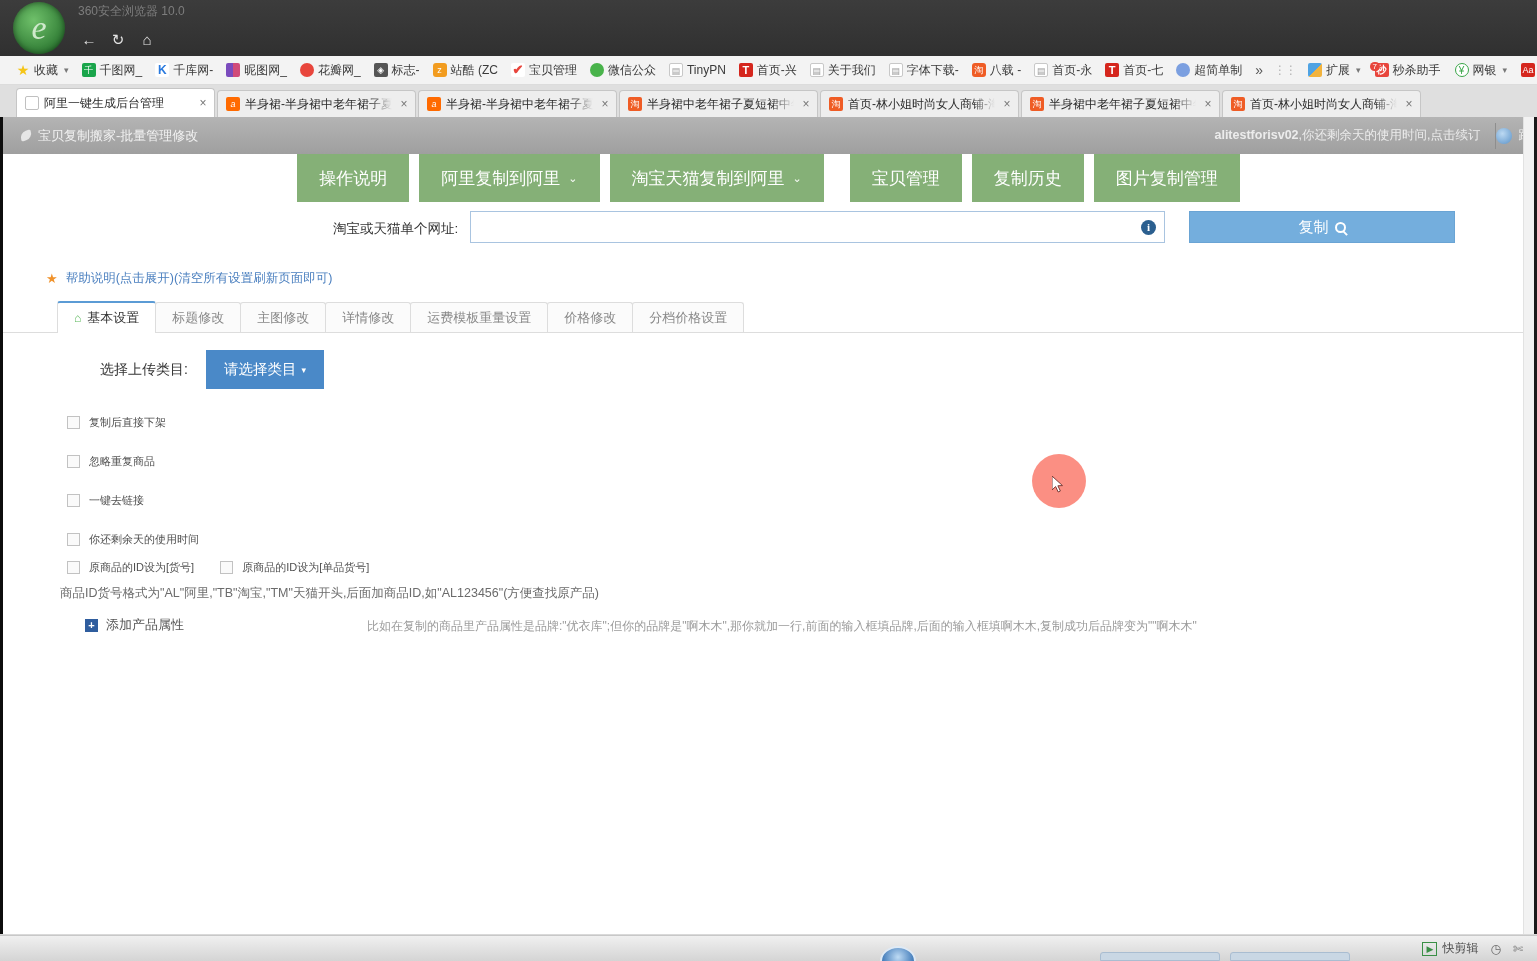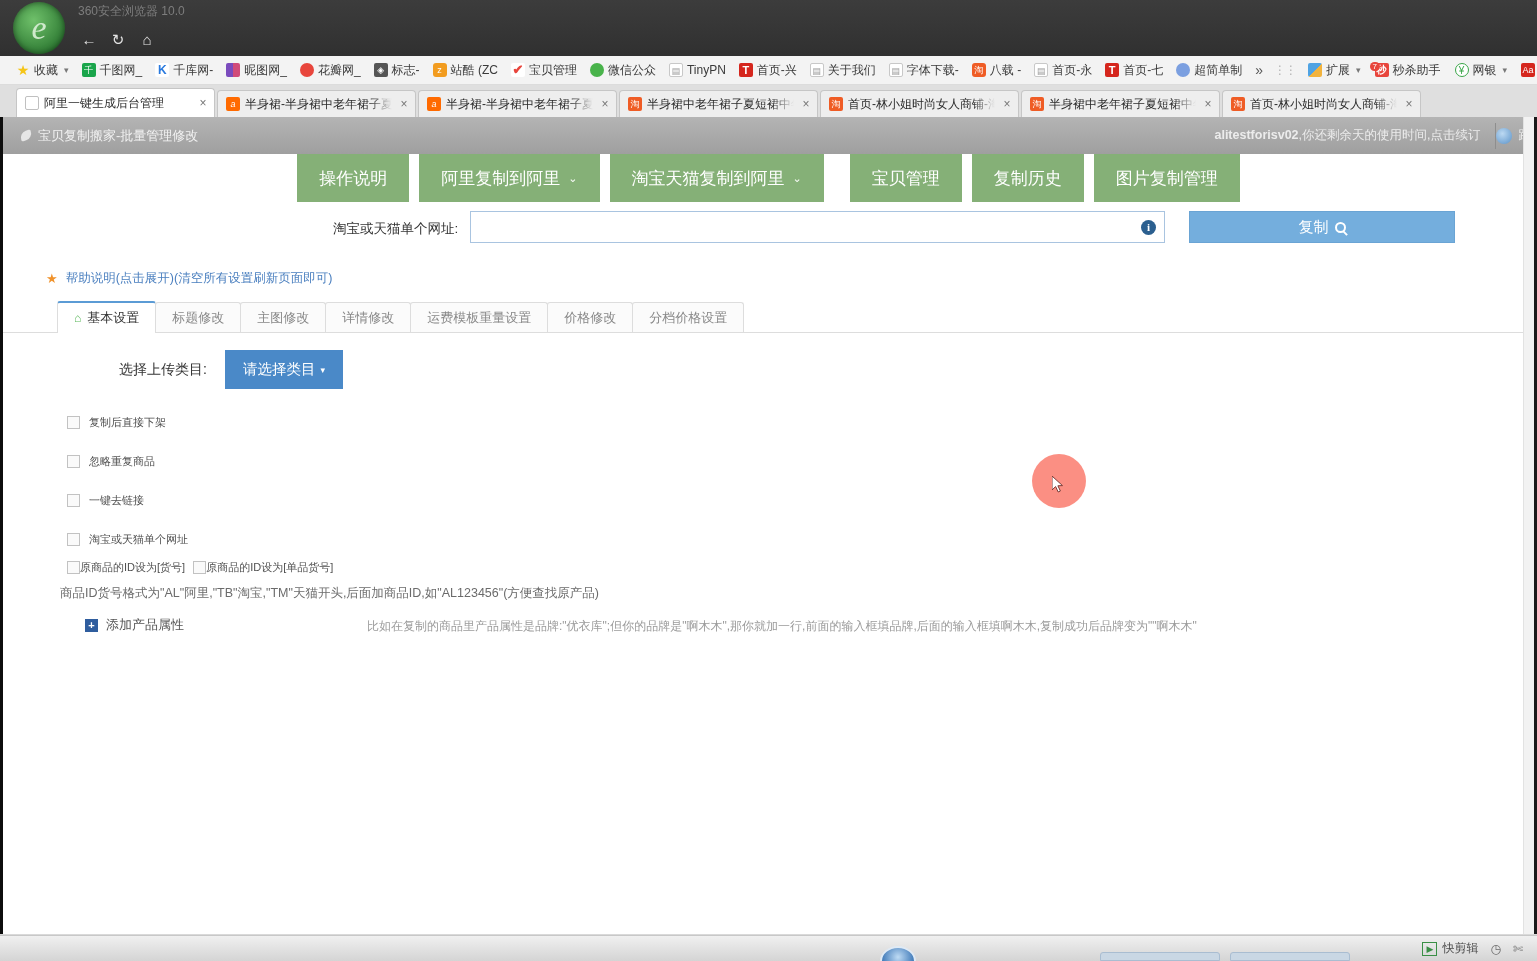--- a/index.html
+++ b/index.html
@@ -205,34 +205,34 @@
   }
   .ptab.active {
     background:#fff; color:#333; border-top:2px solid #5b9bd5;
     position:relative; height:31px; font-weight:normal;
   }
   .ptab.active::after { content:""; position:absolute; left:0; right:0; bottom:-1px; height:1px; background:#fff; }
   .home-ic { color:#5cb85c; font-size:12px; }
 
   
   .form { position:absolute; left:0; top:333px; width:1537px; }
-  .catrow { position:absolute; left:100px; top:17px; display:flex; align-items:center; gap:18px;margin-left:19px; }
+  .catrow { position:absolute; left:100px; top:17px; display:flex; align-items:center; gap:18px; }
   .cat-label { font-size:14px; color:#333; }
   .cat-btn {
     background:#4a89c8; color:#fff; font-size:14.5px; padding:10px 18px;
     display:flex; align-items:center; gap:5px; cursor:pointer;
   }
   .cat-caret { font-size:9px; }
 
   .chk-list { position:absolute; left:67px; top:70px; }
   .chk-row { display:flex; align-items:center; gap:9px; height:39px; }
   .cbox { width:13px; height:13px; border:1px solid #c2c2c2; background:#fafafa; flex:none; cursor:pointer; }
   .chk-label { font-size:11px; color:#4f4f4f; }
 
-  .idrow { position:absolute; left:67px; top:227px; display:flex; align-items:center; }
+  .idrow { position:absolute; left:67px; top:227px; display:flex; align-items:center; gap:9px; }
   .note { position:absolute; left:60px; top:252px; font-size:12.5px; color:#6b6b6b; }
   .attr-btn { position:absolute; left:85px; top:283px; display:flex; align-items:center; gap:8px; cursor:pointer; }
   .plus { width:13px; height:13px; background:#2f5d9e; color:#fff; font-size:11px;
           line-height:13px; text-align:center; font-weight:bold; flex:none; }
   .attr-label { font-size:13px; color:#555; }
   .attr-note { position:absolute; left:367px; top:285px; font-size:12px; color:#9b9b9b; white-space:nowrap; }
 
   
   .cursor-hl {
     position:absolute; left:1032px; top:454px; width:54px; height:54px;
@@ -514,21 +514,21 @@
         <div class="chk-row">
           <span class="cbox"></span>
           <span class="chk-label">忽略重复商品</span>
         </div>
         <div class="chk-row">
           <span class="cbox"></span>
           <span class="chk-label">一键去链接</span>
         </div>
         <div class="chk-row">
           <span class="cbox"></span>
-          <span class="chk-label">淘宝或天猫单个网址</span>
+          <span class="chk-label">你还剩余天的使用时间</span>
         </div>
       </div>
 
     <div class="idrow" id="id-row">
         <span class="cbox"></span>
         <span class="chk-label">原商品的ID设为[货号]</span>
         <span style="width: 8px;"></span>
         <span class="cbox"></span>
         <span class="chk-label">原商品的ID设为[单品货号]</span>
       </div>

